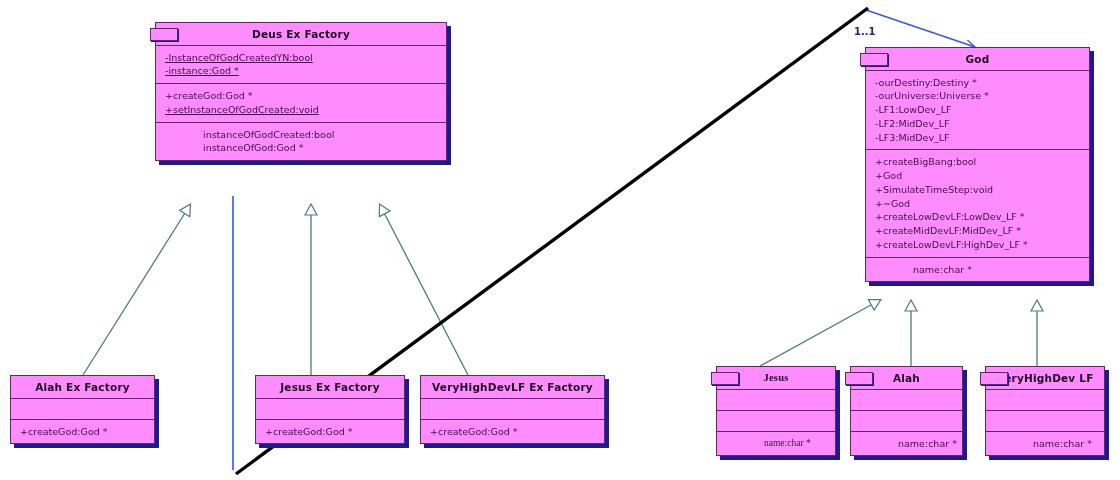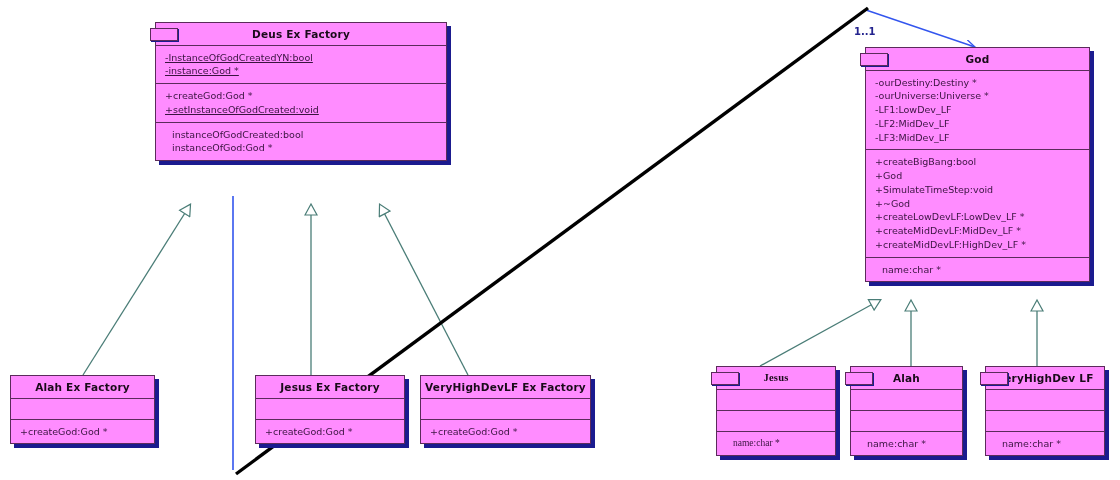--- a/index.html
+++ b/index.html
@@ -48,21 +48,21 @@
     padding:5px 0 5px 0;
   }
   .member{
     font-size:9.5px;
     color:#3A1440;
     line-height:1.45;
     padding:0 6px 0 9px;
     white-space:nowrap;
   }
   .member.static{text-decoration:underline;}
-  .member.indent{padding-left:16px;}
+  .member.indent{padding-left:3px;margin-left:44px;}
 
   
   .blank-row{height:20px;border-top:1.5px solid #5B2B5B;}
 
   
   .mult-label{
     position:absolute;
     font-size:10px;
     font-weight:bold;
     color:#23238E;
@@ -149,21 +149,21 @@
       <div class="member">-LF3:MidDev_LF</div>
     </div>
 
     <div class="compartment">
       <div class="member">+createBigBang:bool</div>
       <div class="member">+God</div>
       <div class="member">+SimulateTimeStep:void</div>
       <div class="member">+~God</div>
       <div class="member">+createLowDevLF:LowDev_LF *</div>
       <div class="member">+createMidDevLF:MidDev_LF *</div>
-      <div class="member">+createMidDevLF:HighDev_LF *</div>
+      <div class="member">+createLowDevLF:HighDev_LF *</div>
     </div>
 
     <div class="compartment">
       <div class="member indent">name:char *</div>
     </div>
   </div>
 
   <div class="uml-class" style="left:10px;top:375px;width:145px;">
     <div class="cls-title">Alah Ex Factory</div>
     <div class="blank-row"></div>
@@ -173,21 +173,21 @@
   </div>
 
   <div class="uml-class" style="left:255px;top:375px;width:150px;">
     <div class="cls-title">Jesus Ex Factory</div>
     <div class="blank-row"></div>
     <div class="compartment">
       <div class="member">+createGod:God *</div>
     </div>
   </div>
 
-  <div class="uml-class" style="left:420px;top:375px;width:171px;">
+  <div class="uml-class" style="left:420px;top:375px;width:185px;">
     <div class="cls-title">VeryHighDevLF Ex Factory</div>
     <div class="blank-row"></div>
     <div class="compartment">
       <div class="member">+createGod:God *</div>
     </div>
   </div>
 
   <div class="uml-class" style="left:716px;top:366px;width:120px;font-family:Liberation Serif, serif;">
     <div class="tab"></div>
     <div class="cls-title">Jesus</div>

